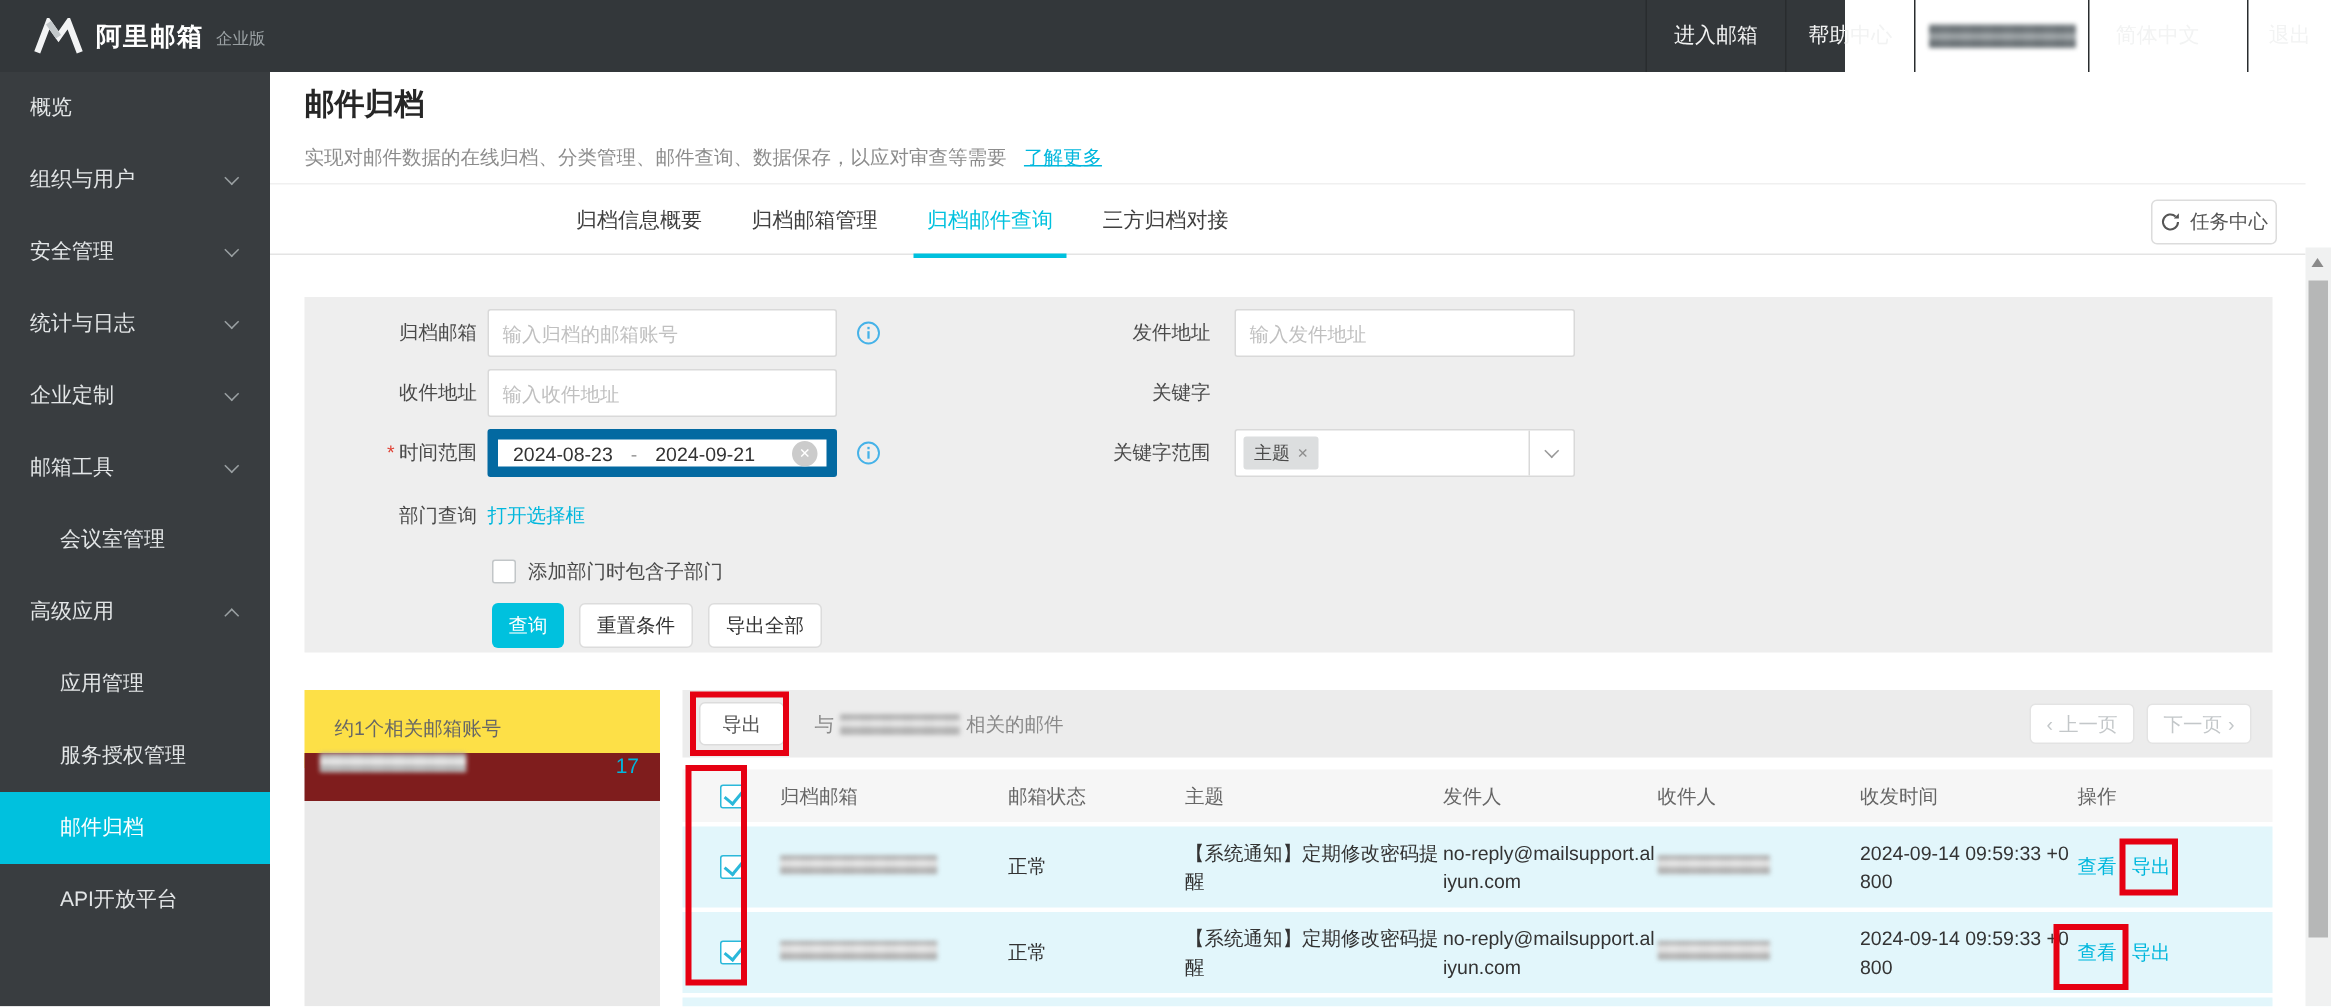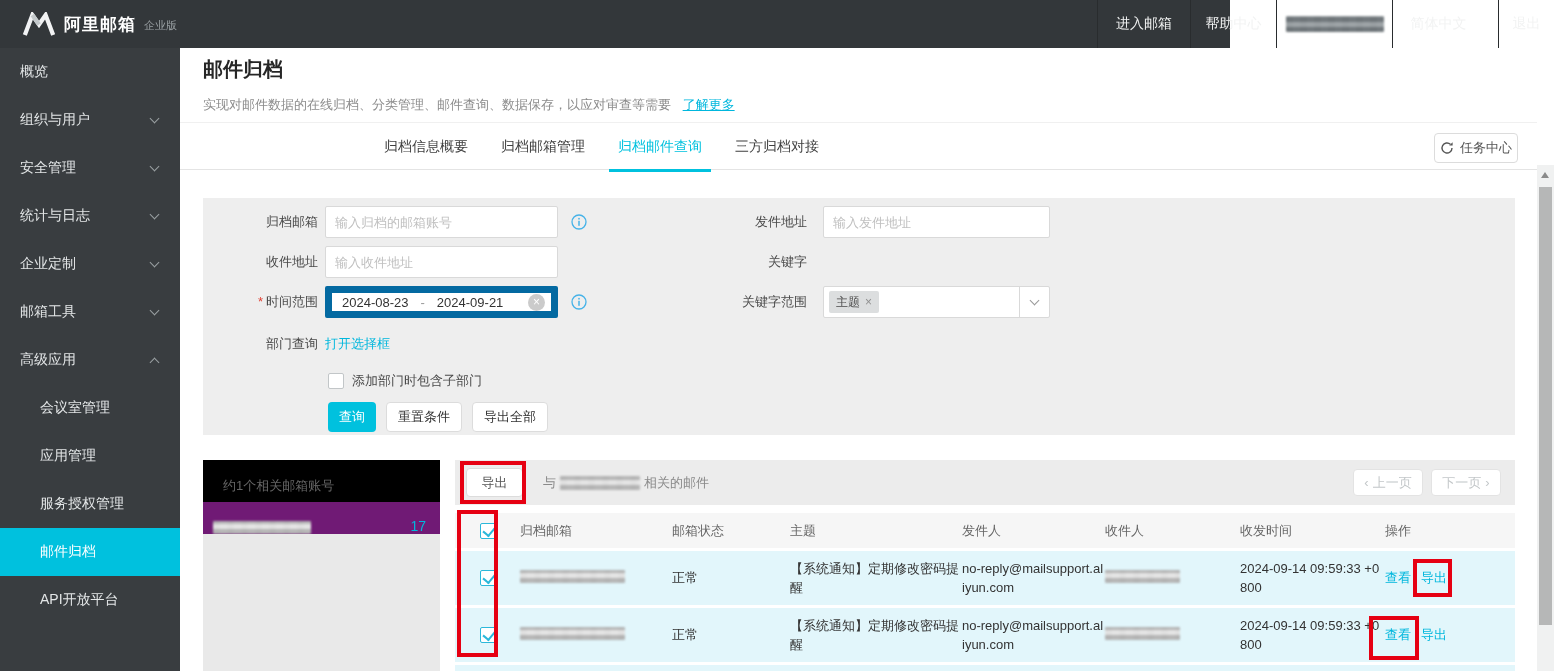--- a/index.html
+++ b/index.html
@@ -79,22 +79,22 @@
   .dept-row{margin-top:16px;margin-bottom:0;height:20px;}
   .dept-row .link{margin-left:7px;font-size:13px;}
   .cbx-row{margin-top:18px;height:18px;}
   .cbx{width:16px;height:16px;background:#fff;border:1px solid #c2c6c8;border-radius:2px;margin-left:125px;cursor:pointer;flex:none;}
   .cbx-label{margin-left:8px;color:#4a4a4a;}
   .btns-row{margin-top:12px;}
   .btn-primary{height:30px;padding:0 11px;background:var(--accent);color:#fff;border:none;border-radius:4px;font-size:13px;cursor:pointer;margin-left:125px;font-family:inherit;}
   .btn-white{height:30px;padding:0 11px;background:#fff;border:1px solid #dcdcdc;border-radius:4px;font-size:13px;color:#333;cursor:pointer;margin-left:10px;font-family:inherit;}
 
   
-  .res-left-head{position:absolute;left:203px;top:460px;width:237px;height:52px;background:#000000;display:flex;align-items:center;padding-left:20px;color:#666;}
-  .res-left-row{position:absolute;left:203px;top:502px;width:237px;height:32px;background:#701a75;display:flex;align-items:flex-end;padding:0 14px 0 10px;}
+  .res-left-head{position:absolute;left:203px;top:460px;width:237px;height:52px;background:#fde047;display:flex;align-items:center;padding-left:20px;color:#666;}
+  .res-left-row{position:absolute;left:203px;top:502px;width:237px;height:32px;background:#7f1d1d;display:flex;align-items:flex-start;padding:0 14px 0 10px;}
   .res-left-row .cnt{margin-left:auto;color:var(--link);font-size:14px;}
   .res-left-body{position:absolute;left:203px;top:534px;width:237px;height:137px;background:#e9e9e9;}
 
   .res-toolbar{position:absolute;left:455px;top:460px;width:1060px;height:45px;background:#ececec;display:flex;align-items:center;}
   .export-btn{margin-left:11px;width:57px;height:29px;}
   .related{margin-left:20px;color:#8a8a8a;display:flex;align-items:center;gap:4px;}
   .pager{margin-left:auto;margin-right:14px;display:flex;gap:8px;}
   .pg-btn{width:70px;height:27px;background:#fff;border:1px solid #e3e3e3;border-radius:4px;color:#c3c7c9;font-size:13px;display:flex;align-items:center;justify-content:center;gap:4px;cursor:default;font-family:inherit;}
 
   .tbl-head{position:absolute;left:455px;top:513px;width:1060px;height:35px;background:#f6f6f6;display:flex;align-items:center;color:#666;}
@@ -181,26 +181,26 @@
         <span class="chev"></span>
       </div>
     <div class="side-item">
         <span>企业定制</span>
         <span class="chev"></span>
       </div>
     <div class="side-item">
         <span>邮箱工具</span>
         <span class="chev"></span>
       </div>
+    <div class="side-item side-sub">
+        <span>会议室管理</span>
+      </div>
     <div class="side-item">
         <span>高级应用</span>
         <span class="chev up"></span>
-      </div>
-    <div class="side-item side-sub">
-        <span>会议室管理</span>
       </div>
     <div class="side-item side-sub">
         <span>应用管理</span>
       </div>
     <div class="side-item side-sub">
         <span>服务授权管理</span>
       </div>
     <div class="side-item side-sub active">
         <span>邮件归档</span>
       </div>

